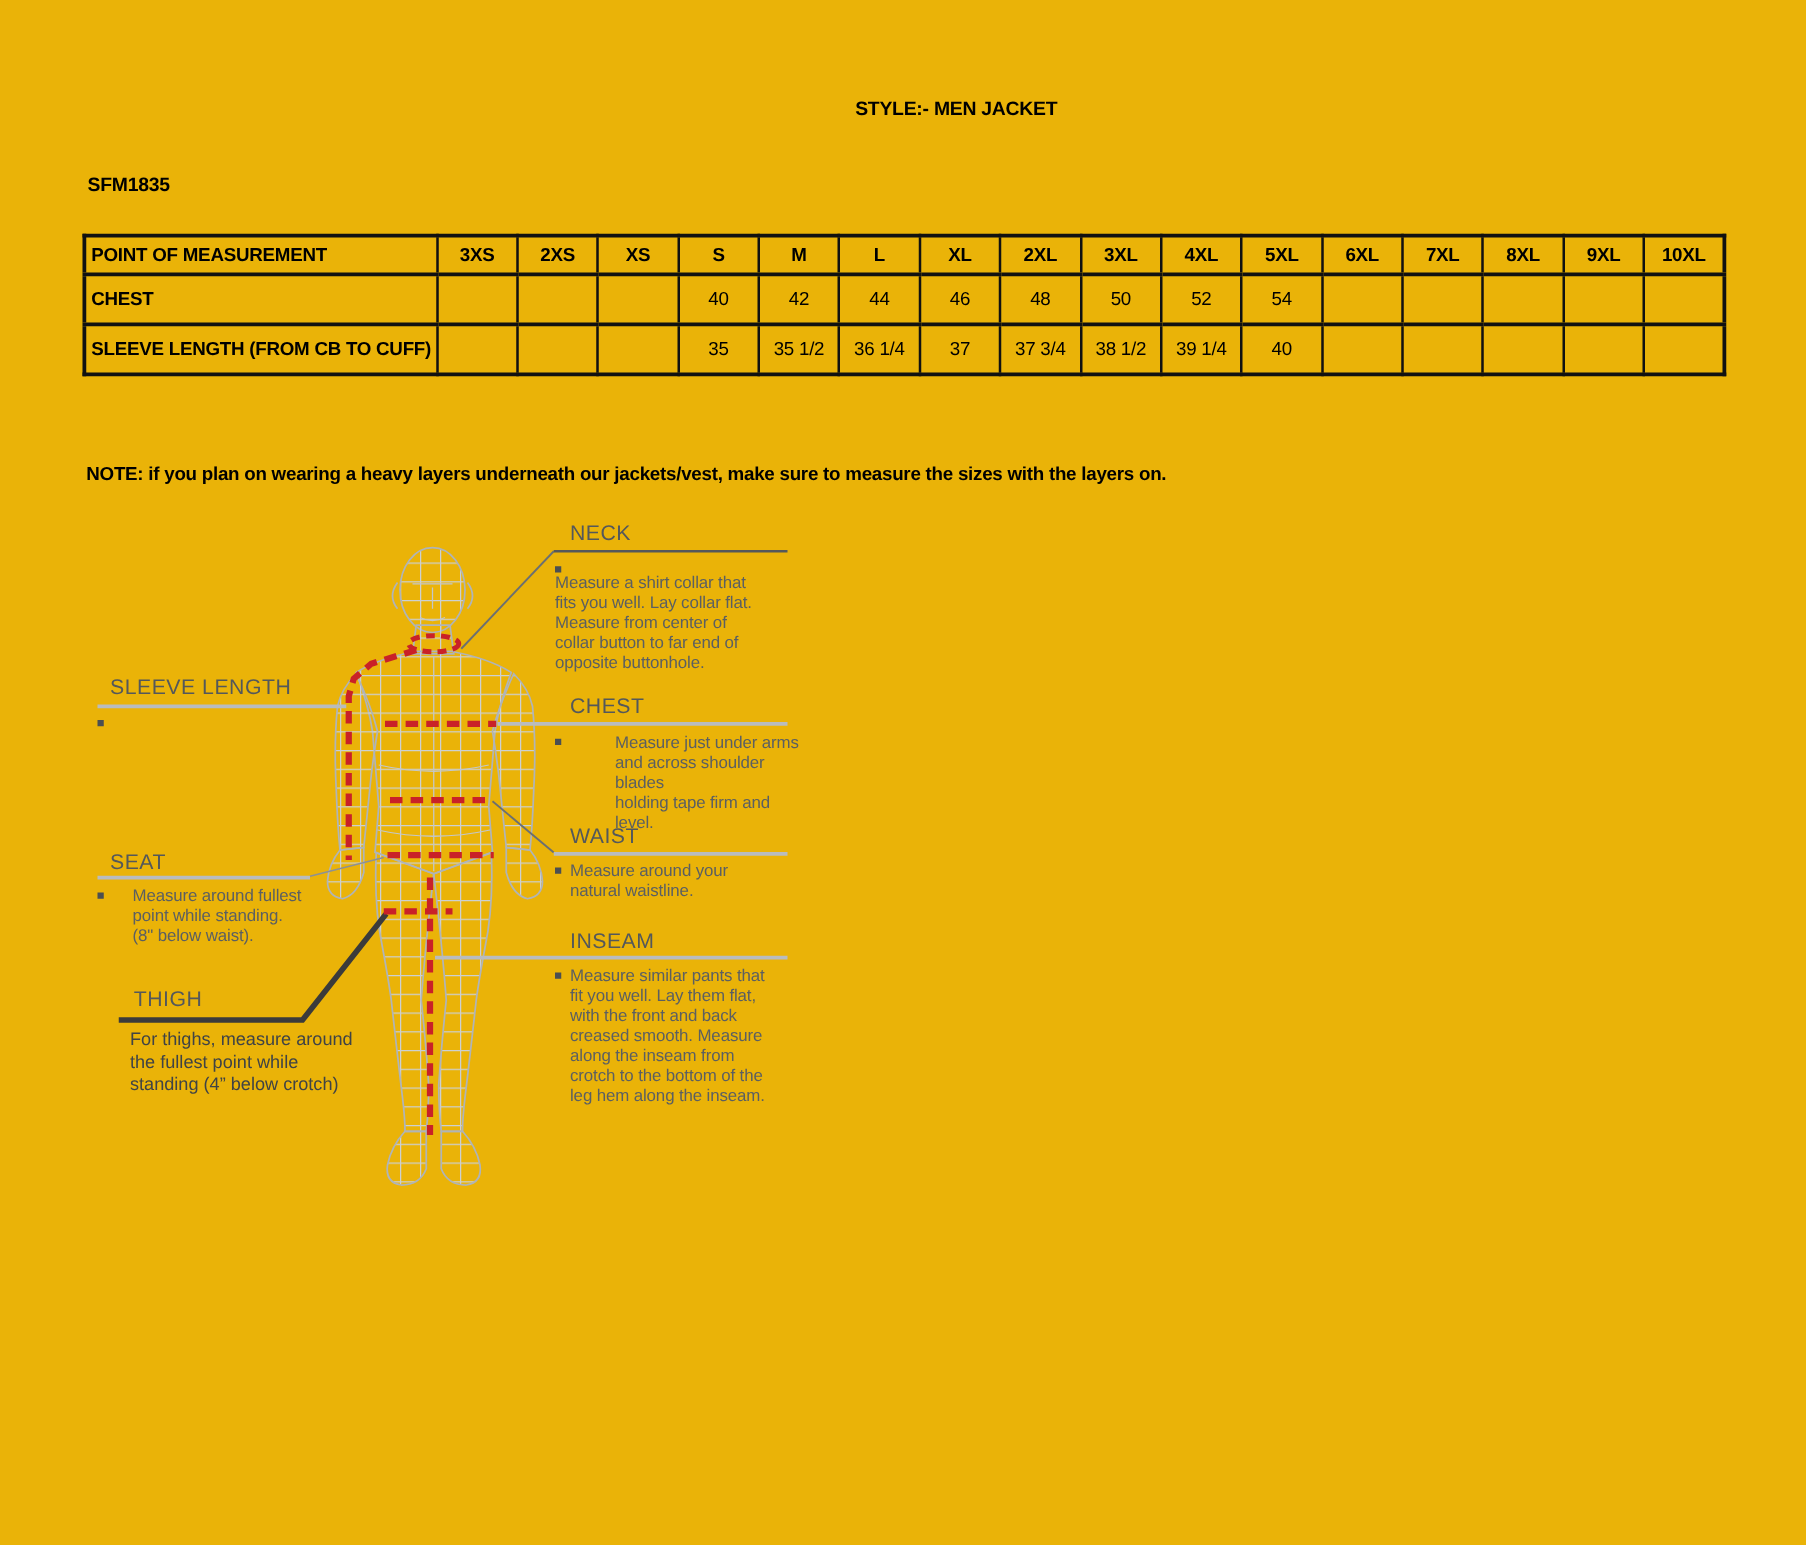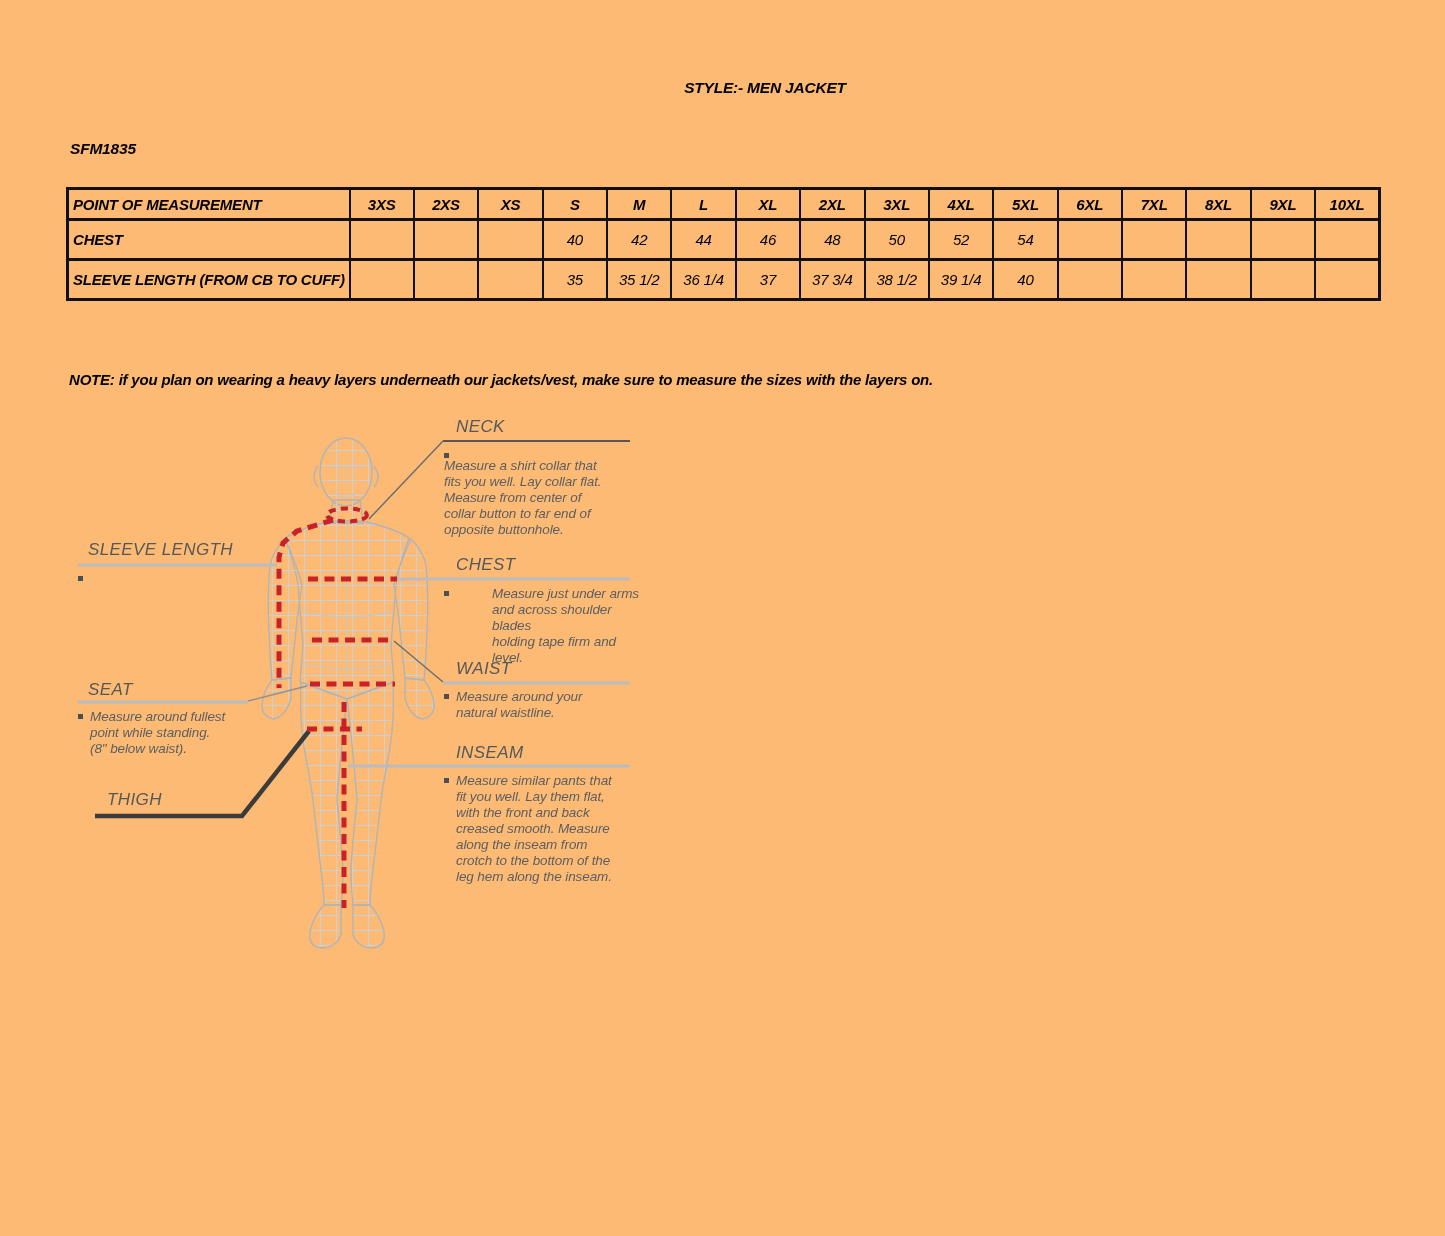--- a/index.html
+++ b/index.html
@@ -1,19 +1,19 @@
 <!DOCTYPE html>
 <html><head>
 <meta charset="utf-8">
 <style>
   * { margin:0; padding:0; box-sizing:border-box; }
   html,body { background:#ffffff; }
   .page {
-    position:relative; width:1445px; height:1236px; background:#fdba74;
-    font-family:"Liberation Sans", sans-serif; color:#000; overflow:hidden;font-style:italic;
+    position:relative; width:1445px; height:1236px; background:#eab308;
+    font-family:"Liberation Sans", sans-serif; color:#000; overflow:hidden;
   }
   .doc-title {
     position:absolute; top:79px; left:765px; transform:translateX(-50%);
     font-size:15.5px; font-weight:bold; letter-spacing:-0.2px; white-space:nowrap;
   }
   .style-code {
     position:absolute; top:140px; left:70px;
     font-size:15.5px; font-weight:bold; letter-spacing:-0.2px;
   }
   .note-line {
@@ -243,23 +243,28 @@
 crotch to the bottom of the
 leg hem along the inseam.</span>
     </div>
 
     <div class="guide-heading" style="top:540px;left:88px;">SLEEVE LENGTH</div>
     <div class="guide-body" style="top:571px;left:78px;">
       <span class="sq"></span>
     </div>
 
     <div class="guide-heading" style="top:680px;left:88px;">SEAT</div>
-    <div class="guide-body" style="top:709px;left:78px;">
+    <div class="guide-body" style="top:709px;left:78px;gap:16px;">
       <span class="sq"></span>
       <span class="txt">Measure around fullest
 point while standing.
 (8" below waist).</span>
     </div>
 
     <div class="guide-heading" style="top:790px;left:107px;">THIGH</div>
+    <div class="guide-body plain" style="top:823px;left:104px;">
+      <span class="txt">For thighs, measure around
+the fullest point while
+standing (4” below crotch)</span>
+    </div>
 
   </div>
 </div>
 
 </body></html>

